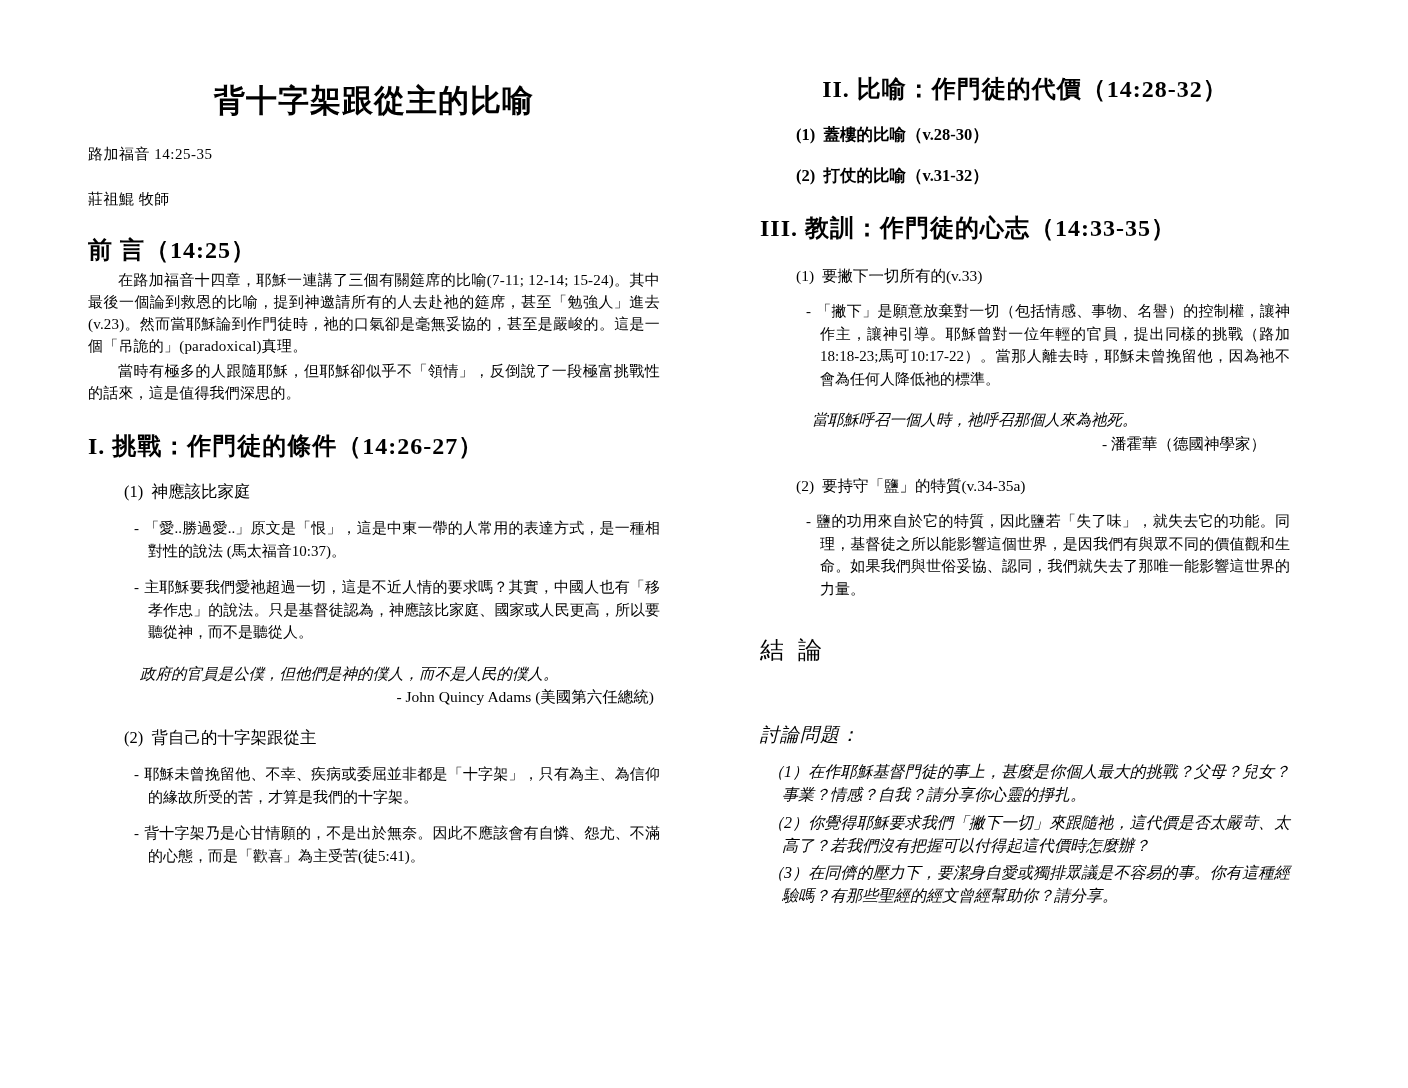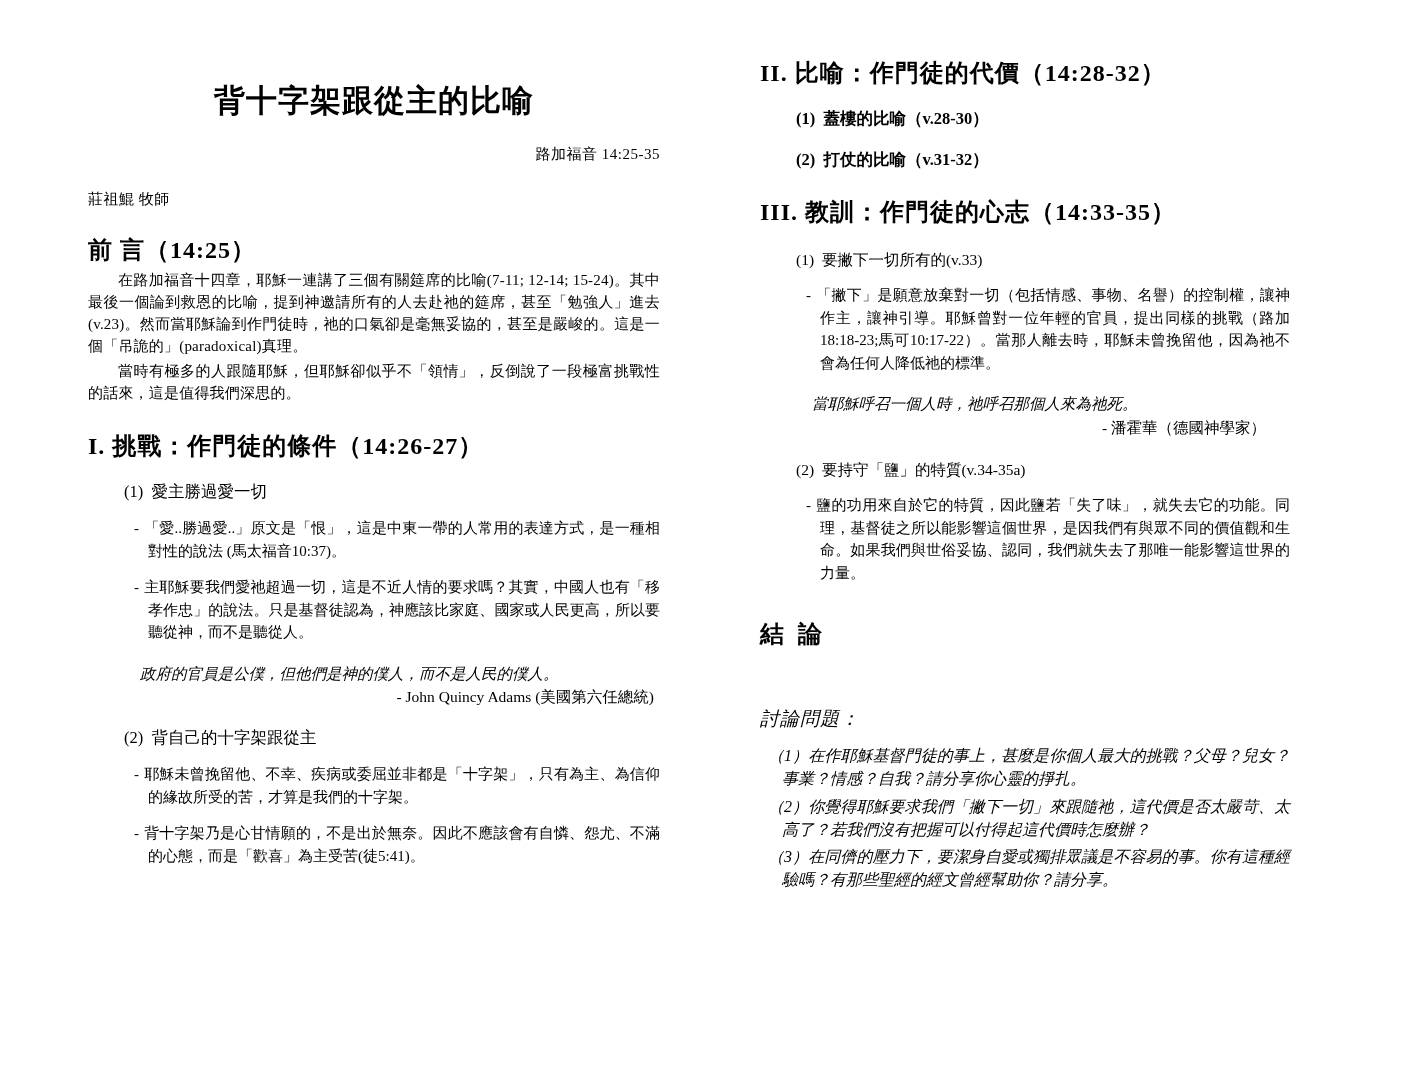--- a/index.html
+++ b/index.html
@@ -39,21 +39,21 @@
   
   .doc-title {
     text-align: center;
     font-size: 31px;
     font-weight: bold;
     letter-spacing: 1px;
     margin: 30px 0 0 0;
     line-height: 1.2;
   }
   .doc-sub {
-    text-align: right;
+    text-align: left;
     font-size: 15px;
     margin-top: 26px;
     letter-spacing: 0.5px;
   }
   .doc-author {
     text-align: left;
     font-size: 15px;
     margin-top: 26px;
     letter-spacing: 0.5px;
   }
@@ -135,21 +135,21 @@
     font-style: italic;
     margin: 4px 0 0 0;
     padding-left: 22px;
     text-indent: -14px;
     line-height: 1.45;
     text-align: justify;
   }
 
   .concl {
     font-size: 24px;
-    font-weight: bold;
+    font-weight: normal;
     letter-spacing: 4px;
     margin: 34px 0 0 0;
   }
 
   .roman {
     font-family: "Liberation Serif", serif;
   }
 </style>
 </head>
 <body>
@@ -169,21 +169,21 @@
     <p class="body">在路加福音十四章，耶穌一連講了三個有關筵席的比喻(7-11; 12-14; 15-24)。其中最後一個論到救恩的比喻，提到神邀請所有的人去赴祂的筵席，甚至「勉強人」進去(v.23)。然而當耶穌論到作門徒時，祂的口氣卻是毫無妥協的，甚至是嚴峻的。這是一個「吊詭的」(paradoxical)真理。</p>
     <p class="body">當時有極多的人跟隨耶穌，但耶穌卻似乎不「領情」，反倒說了一段極富挑戰性的話來，這是值得我們深思的。</p>
 
     <div class="sec-h">
       <span class="num">I.</span>
       <span>挑戰：作門徒的條件（14:26-27）</span>
     </div>
 
     <div class="item">
       <span class="item-num">(1)</span>
-      <span>愛主勝過愛一切</span>
+      <span>神應該比家庭</span>
     </div>
 
     <div class="bullet">
       <span class="dash">-</span><span>「愛..勝過愛..」原文是「恨」，這是中東一帶的人常用的表達方式，是一種相對性的說法 (馬太福音10:37)。</span>
     </div>
 
     <div class="bullet">
       <span class="dash">-</span><span>主耶穌要我們愛祂超過一切，這是不近人情的要求嗎？其實，中國人也有「移孝作忠」的說法。只是基督徒認為，神應該比家庭、國家或人民更高，所以要聽從神，而不是聽從人。</span>
     </div>
 
@@ -200,21 +200,21 @@
     </div>
 
     <div class="bullet">
       <span class="dash">-</span><span>背十字架乃是心甘情願的，不是出於無奈。因此不應該會有自憐、怨尤、不滿的心態，而是「歡喜」為主受苦(徒5:41)。</span>
     </div>
 
   </div>
 
   <div class="col col-right">
 
-    <div class="sec-h" style="margin-top:6px;">
+    <div class="sec-h" style="margin-top:22px;text-align:center;">
       <span class="num">II.</span>
       <span>比喻：作門徒的代價（14:28-32）</span>
     </div>
 
     <div class="item" style="font-weight:bold;">
       <span class="item-num">(1)</span>
       <span>蓋樓的比喻（v.28-30）</span>
     </div>
 
     <div class="item" style="font-weight:bold;">

